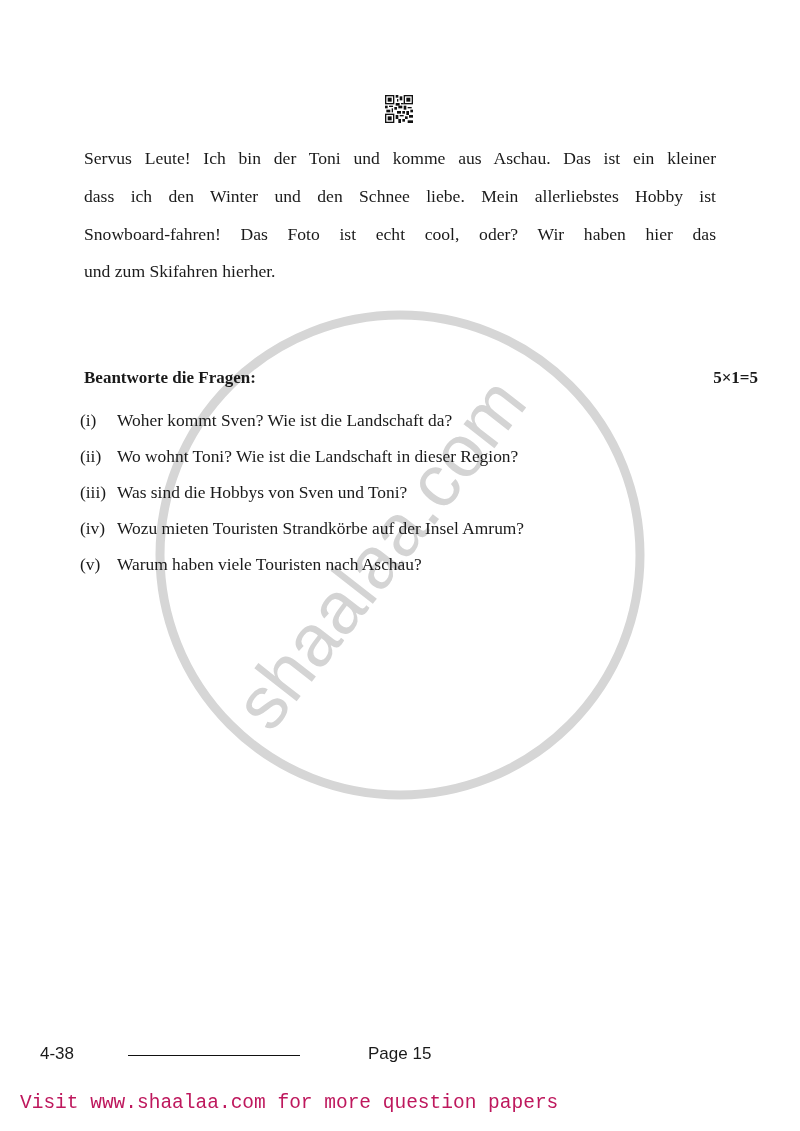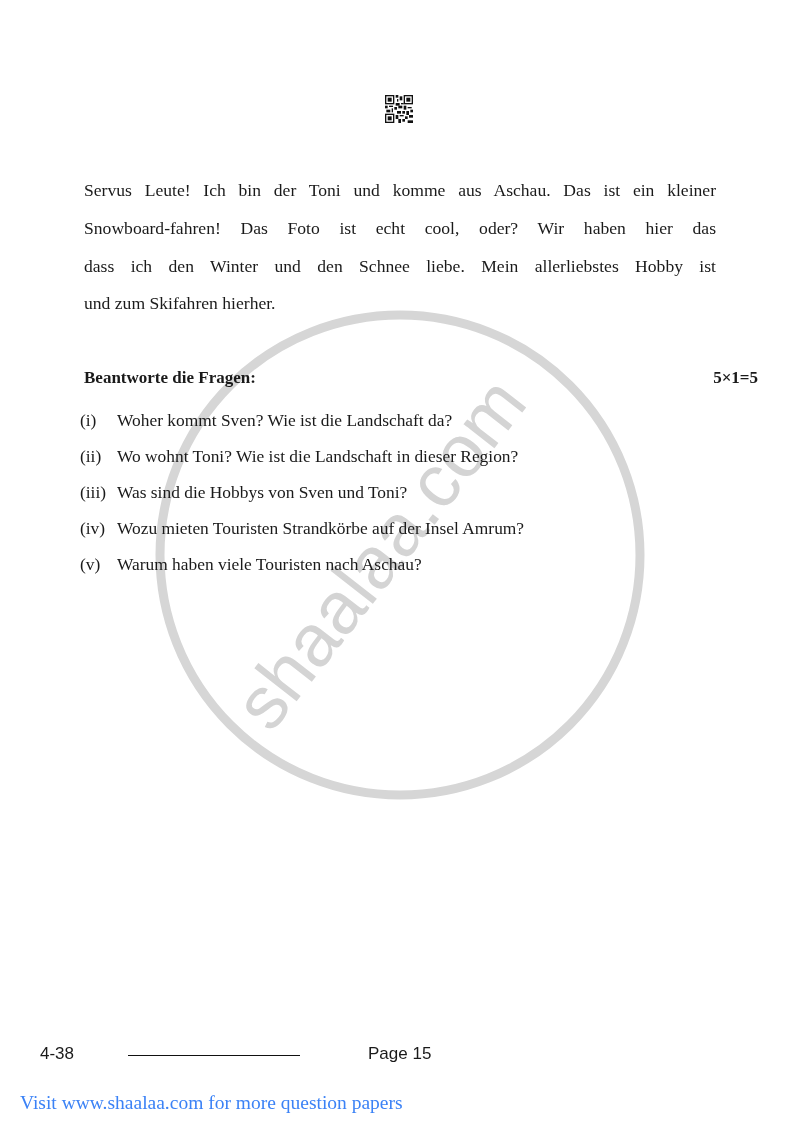--- a/index.html
+++ b/index.html
@@ -1,39 +1,39 @@
 <!DOCTYPE html>
 <html><head>
   <meta charset="utf-8">
   <style>
     html, body { margin: 0; padding: 0; background: #ffffff; }
     body { width: 800px; height: 1131px; position: relative; overflow: hidden; color: #1a1a1a; }
 
     .qr { position: absolute; left: 385px; top: 95px; width: 28px; height: 28px; }
 
     .para { position: absolute; left: 84px; width: 632px; top: 140px;
-      font-family: "Liberation Serif", serif; font-size: 17.6px; line-height: 37.8px; text-align: justify; margin-top: 32px; }
+      font-family: "Liberation Serif", serif; font-size: 17.6px; line-height: 37.8px; text-align: justify; }
     .para .ln { display: block; text-align: justify; text-align-last: justify; white-space: nowrap; height: 37.8px; }
     .para .ln.last { text-align-last: left; }
 
     .qhead { position: absolute; top: 368px; left: 84px; width: 674px; font-family: "Liberation Serif", serif; font-size: 17px; font-weight: bold; }
     .qhead .marks { position: absolute; right: 0; top: 0; }
 
     .questions { position: absolute; left: 80px; top: 410px; font-family: "Liberation Serif", serif; font-size: 17.4px; }
     .q { position: relative; height: 36px; }
     .q .num { position: absolute; left: 0; width: 50px; }
     .q .txt { position: absolute; left: 37px; white-space: nowrap; }
 
     .watermark { position: absolute; left: 152px; top: 307px; width: 496px; height: 496px; pointer-events: none; }
 
     .footer { position: absolute; top: 1044px; left: 40px; width: 440px; font-family: "Liberation Sans", sans-serif; font-size: 17px; }
     .footer .code { position: absolute; left: 0; }
     .footer .rule { position: absolute; left: 88px; top: 11px; width: 172px; border-top: 1.5px solid #111; }
     .footer .page { position: absolute; left: 328px; }
-    .visit { position: absolute; top: 1092px; left: 20px; font-family: Liberation Serif, serif; font-size: 19.5px; color: #3b82f6; }
+    .visit { position: absolute; top: 1092px; left: 20px; font-family: Liberation Mono, monospace; font-size: 19.5px; color: #be185d; }
   </style>
 </head>
 <body>
 
 <svg class="qr" viewBox="0 0 21 21">
   <rect x="0" y="0" width="21" height="21" fill="#fff"></rect>
   <g fill="#111">
     <rect x="0" y="0" width="7" height="7"></rect>
       <rect x="1" y="1" width="5" height="5" fill="#fff"></rect>
       <rect x="2" y="2" width="3" height="3"></rect>
@@ -70,22 +70,22 @@
   </g>
 </svg>
 
 <svg class="watermark" viewBox="0 0 496 496">
   <circle cx="248" cy="248" r="240" fill="none" stroke="#d6d6d6" stroke-width="9"></circle>
   <text x="248" y="262" text-anchor="middle" transform="rotate(-52 248 262)" font-family="Liberation Sans, sans-serif" font-size="74" fill="#d4d4d4">shaalaa.com</text>
 </svg>
 
 <div class="para">
   <span class="ln">Servus Leute! Ich bin der Toni und komme aus Aschau. Das ist ein kleiner</span>
+  <span class="ln">dass ich den Winter und den Schnee liebe. Mein allerliebstes Hobby ist</span>
   <span class="ln">Snowboard-fahren! Das Foto ist echt cool, oder? Wir haben hier das</span>
-  <span class="ln">dass ich den Winter und den Schnee liebe. Mein allerliebstes Hobby ist</span>
   <span class="ln last">und zum Skifahren hierher.</span>
 </div>
 
 <div class="qhead">
   <span>Beantworte die Fragen:</span>
   <span class="marks">5×1=5</span>
 </div>
 
 <div class="questions">
   <div class="q">

